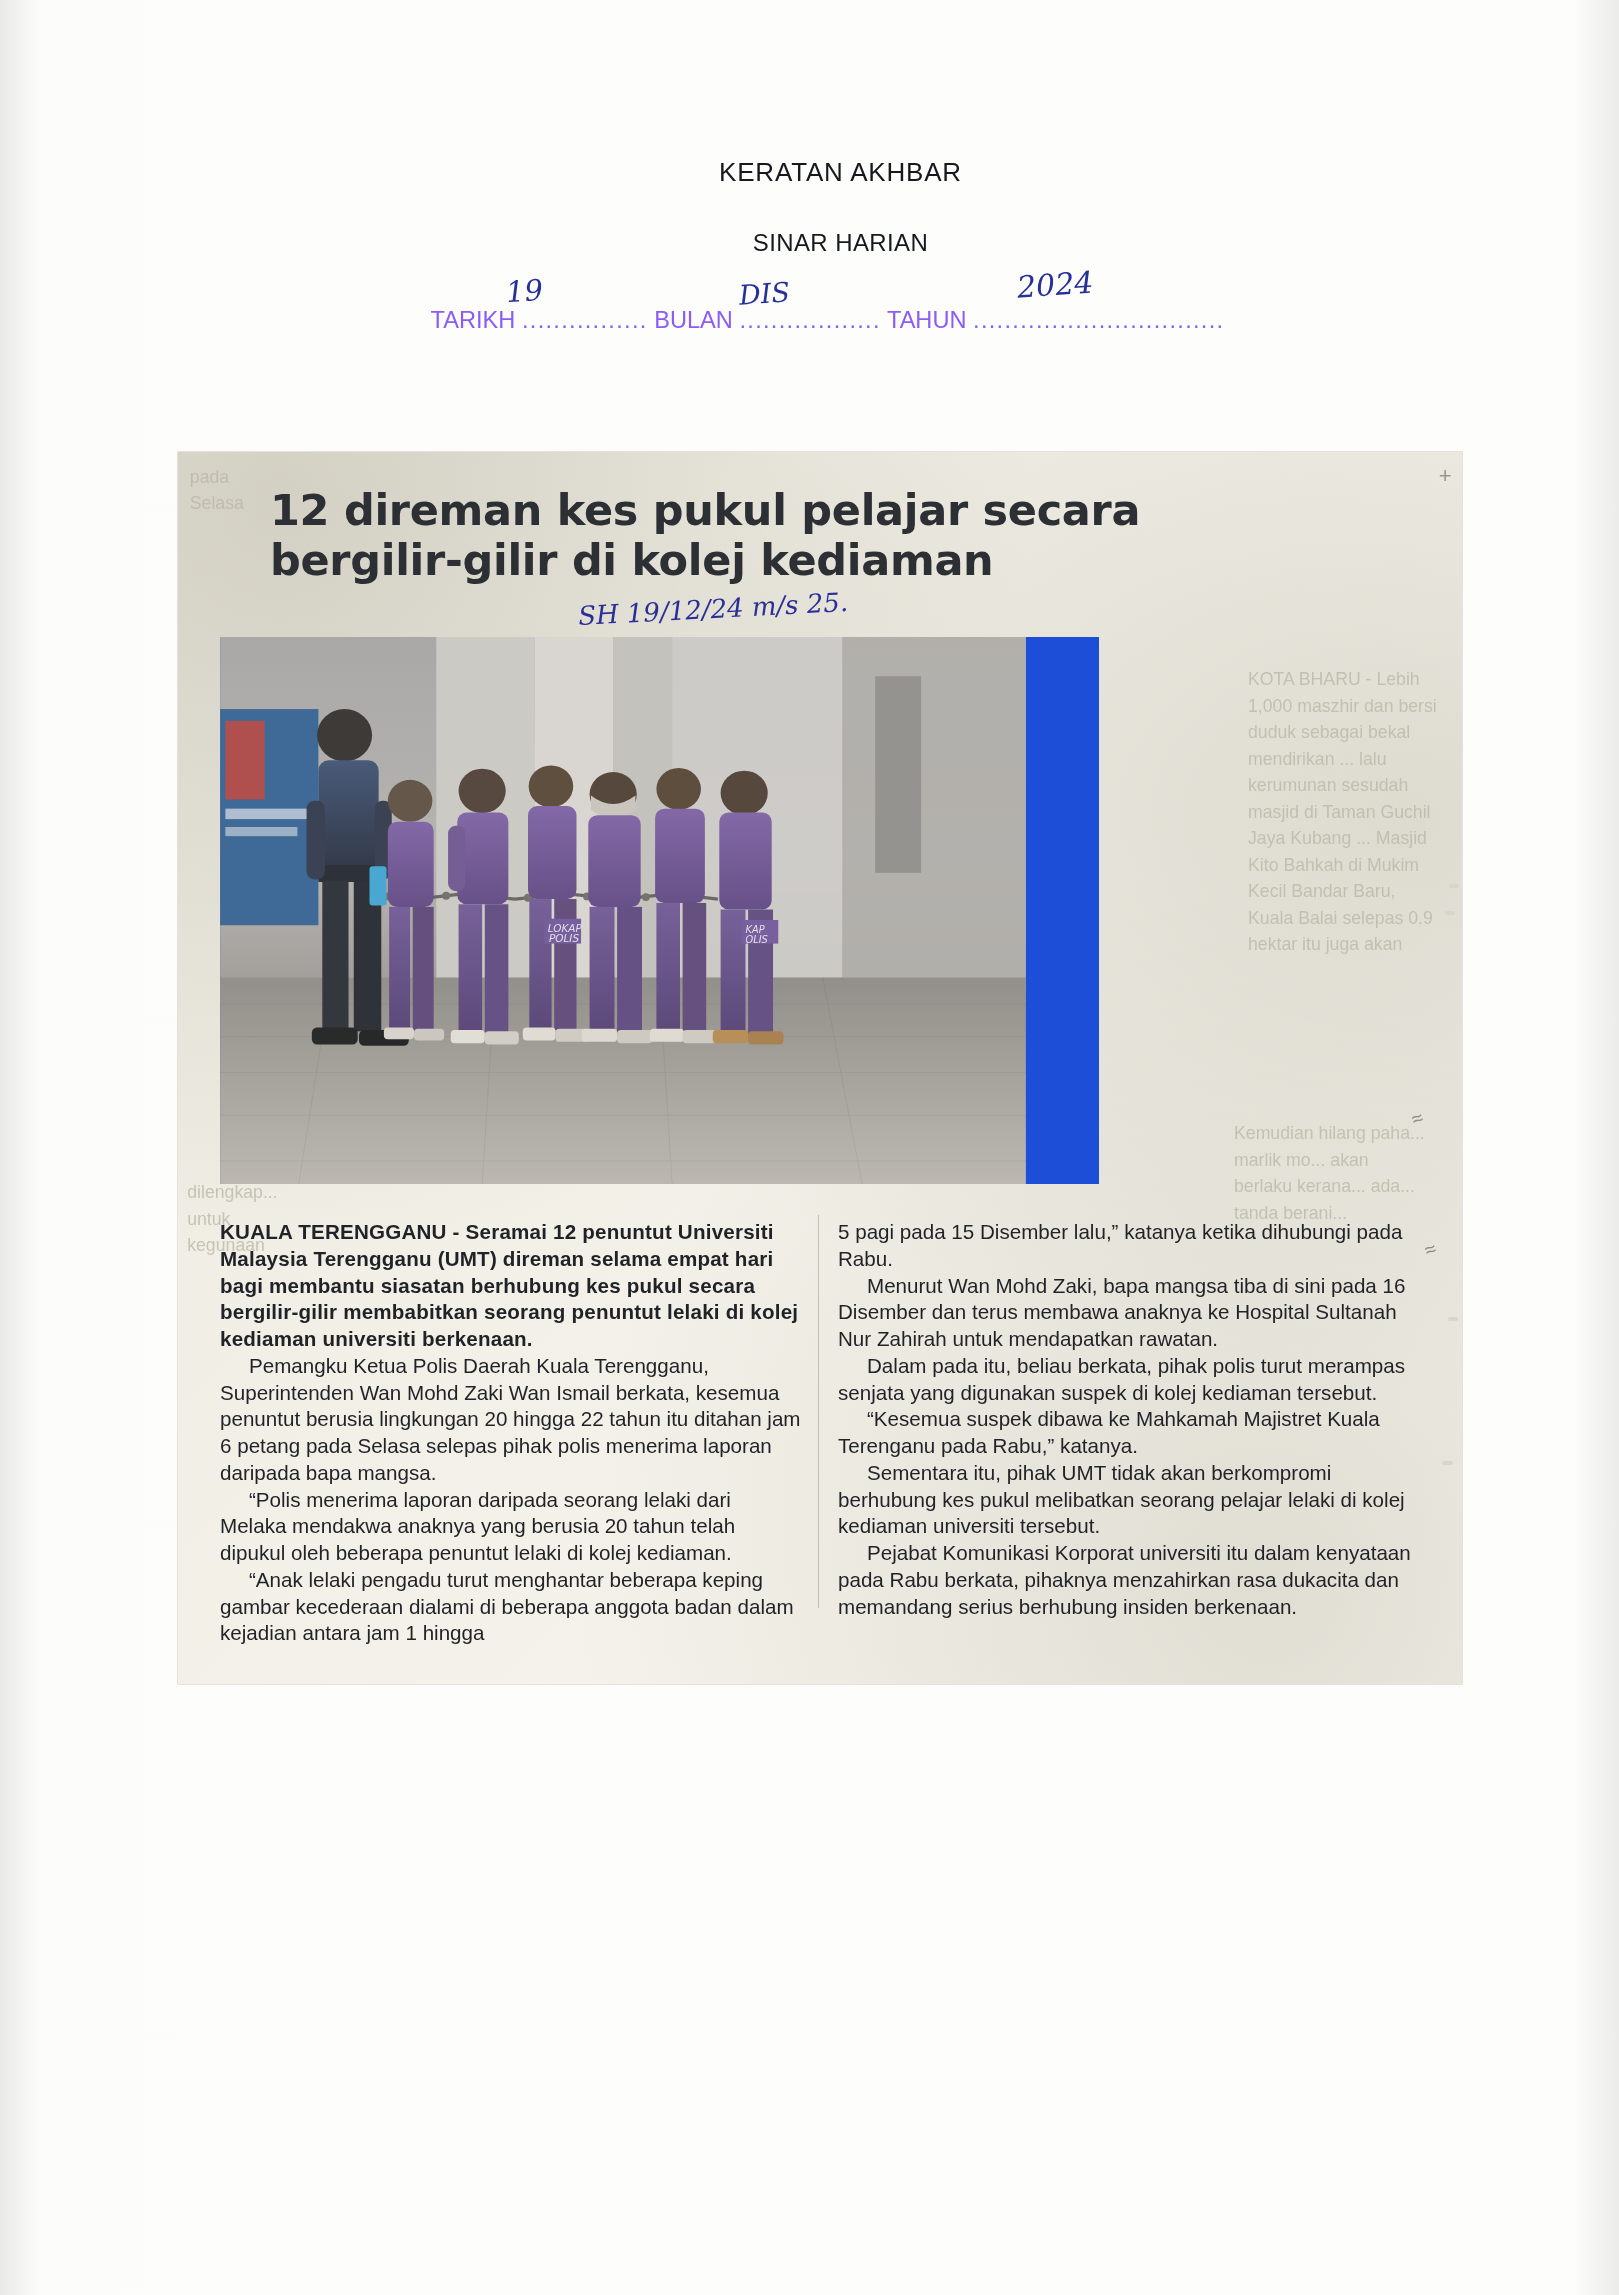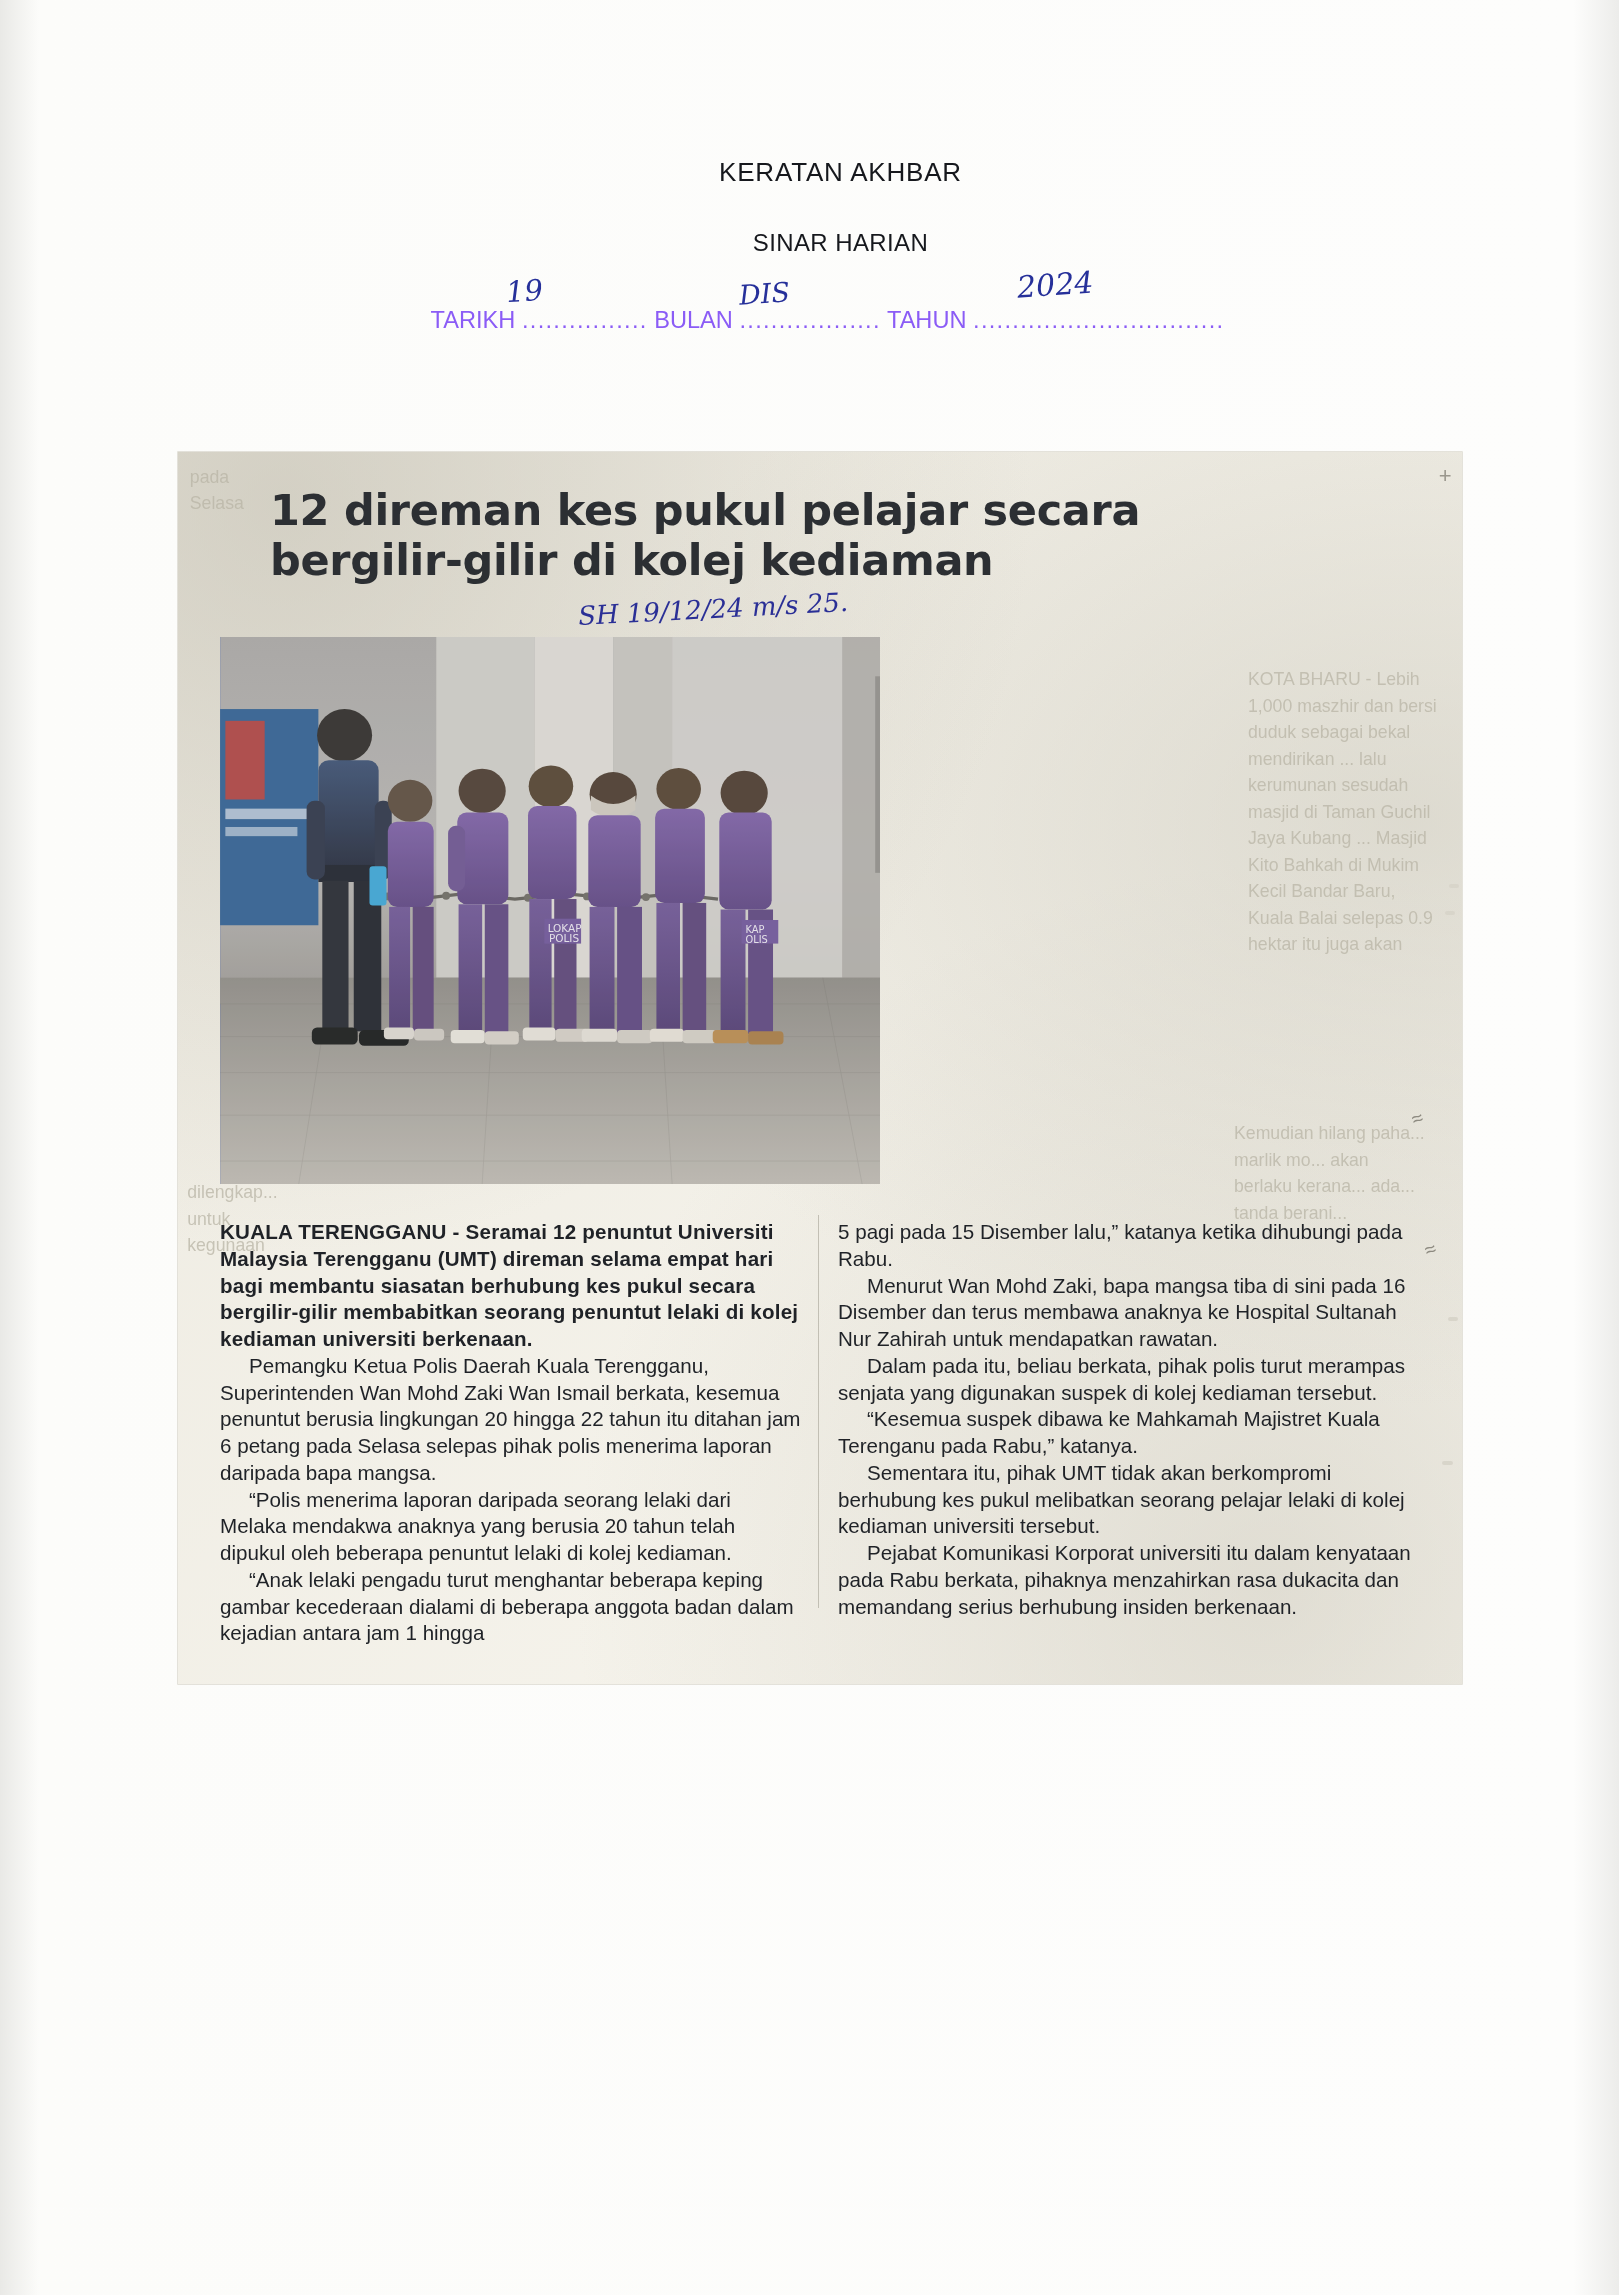--- a/index.html
+++ b/index.html
@@ -135,24 +135,25 @@
     font-size: 26px;
     transform: rotate(-3deg);
     white-space: nowrap;
   }
 
   
   .photo {
     position: absolute;
     top: 185px;
     left: 42px;
-    width: 660px;
+    width: 879px;
     height: 547px;
     overflow: hidden;
     background: #1d4ed8;
+    font-style: italic;
   }
   .photo svg { display: block; }
 
   
   .caption {
     position: absolute;
     top: 560px;
     left: 898px;
     width: 341px;
     font-size: 19.7px;

